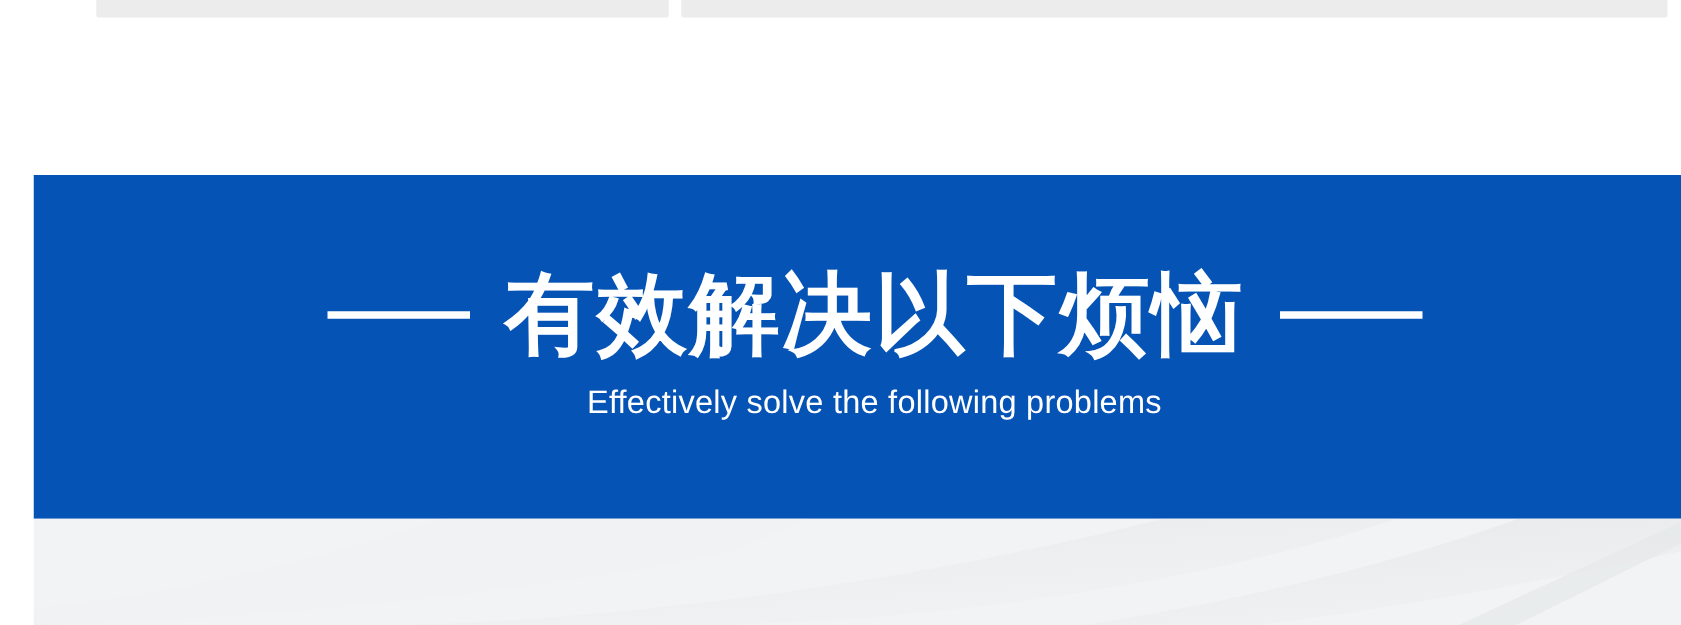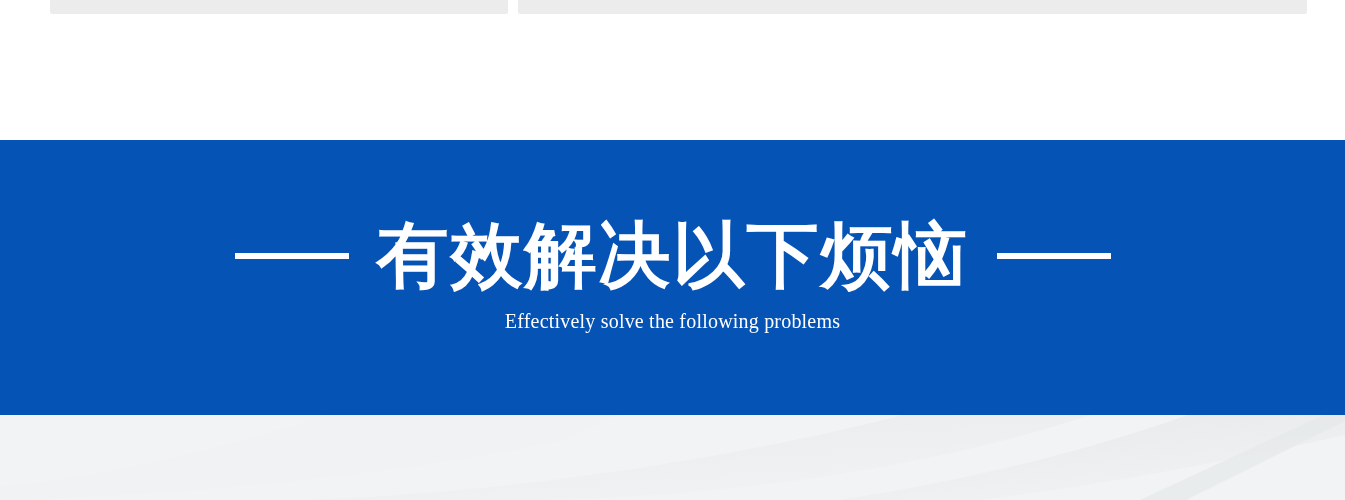--- a/index.html
+++ b/index.html
@@ -11,20 +11,21 @@
     height: 500px;
     overflow: hidden;
     background: #ffffff;
     font-family: "Liberation Sans", "DejaVu Sans", sans-serif;
   }
   .page {
     position: relative;
     width: 1135px;
     height: 500px;
     background: #ffffff;
+    margin-left: 27px;
   }
 
   
   .top-strip {
     position: absolute;
     left: 0;
     top: 0;
     width: 1345px;
     height: 140px;
     background: #ffffff;
@@ -78,26 +79,26 @@
     font-size: 72px;
     font-weight: bold;
     color: #ffffff;
     letter-spacing: 2px;
     line-height: 1.05;
     white-space: nowrap;
     font-family: "DejaVu Sans", "Liberation Sans", sans-serif;
   }
   .subtitle {
     margin-top: 16px;
-    font-size: 20px;
+    font-size: 26px;
     font-weight: 300;
     color: #ffffff;
     letter-spacing: 0.2px;
     white-space: nowrap;
-    font-family: Liberation Serif, serif;
+    font-family: Liberation Sans, sans-serif;
   }
 
   
   .bottom-band {
     position: absolute;
     left: 0;
     top: 415px;
     width: 1345px;
     height: 85px;
     background: #f2f3f4;

